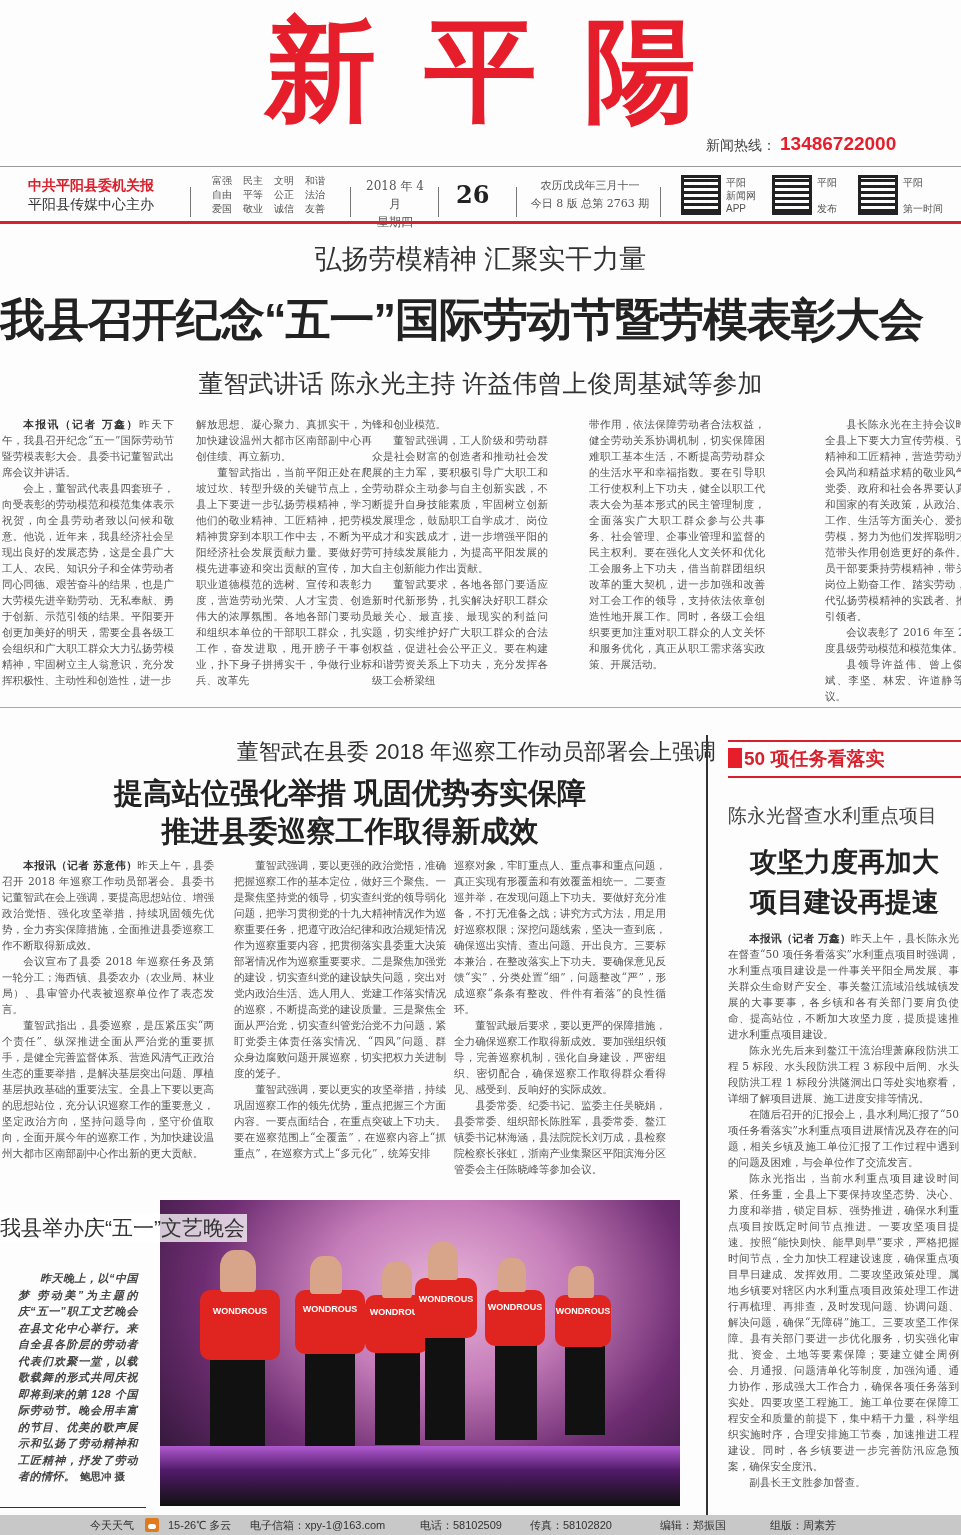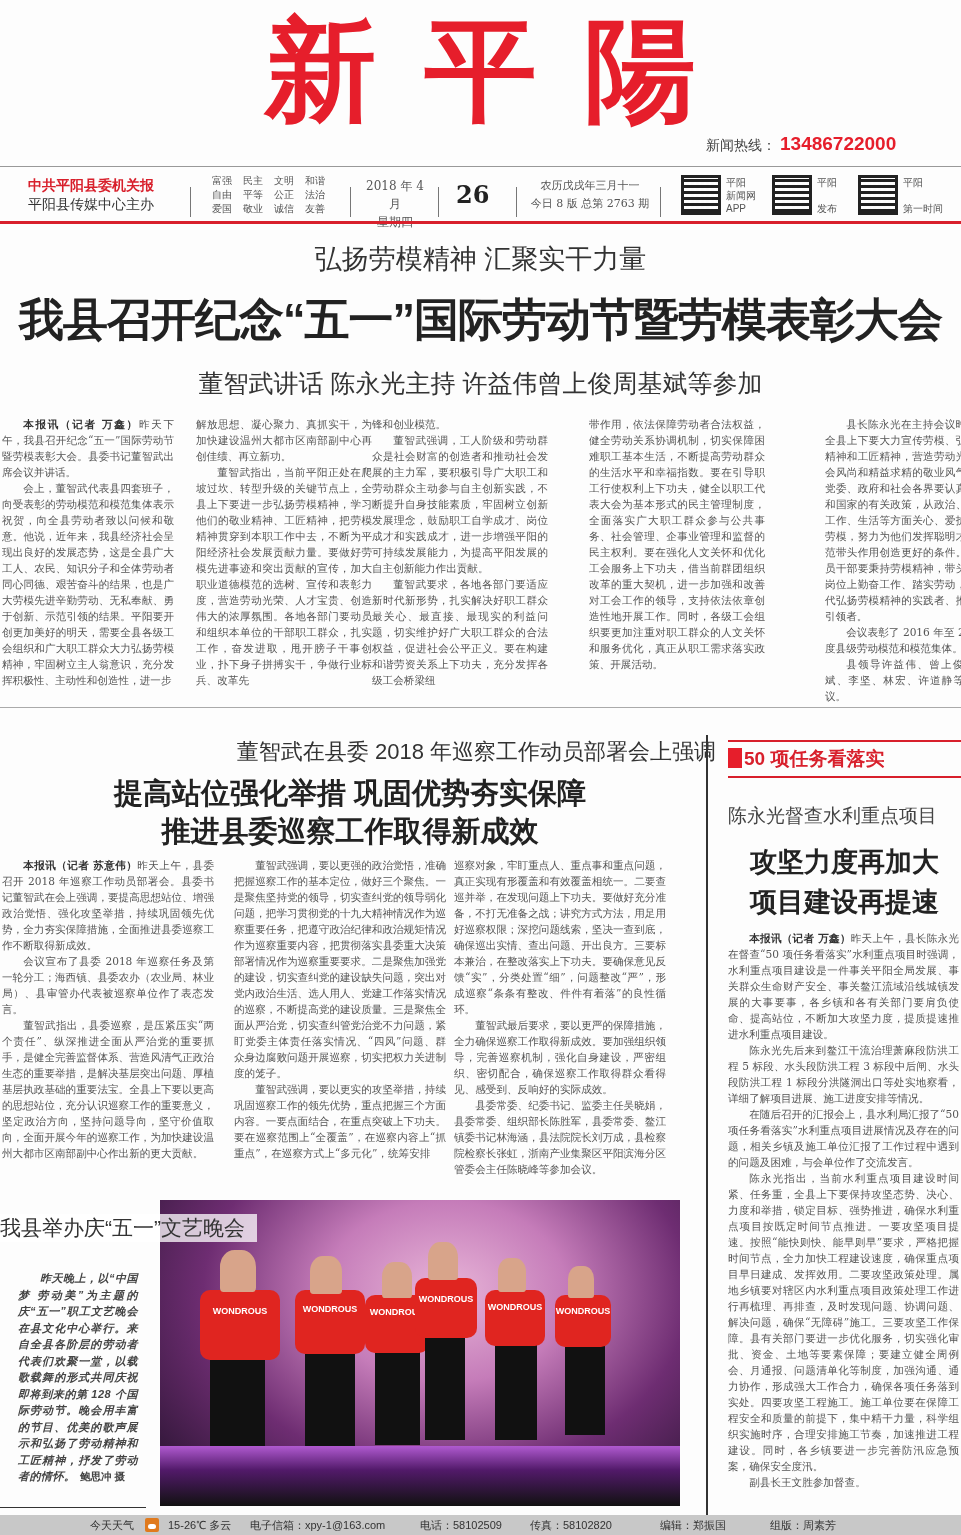--- a/index.html
+++ b/index.html
@@ -19,40 +19,40 @@
   .date { left: 362px; top: 177px; font-size: 12px; color: #555; text-align: center; line-height: 18px; width: 66px; }
   .daynum { left: 456px; top: 180px; font-size: 24px; font-weight: bold; color: #222; }
   .lunar { left: 530px; top: 177px; font-size: 11px; color: #555; text-align: center; line-height: 18px; width: 120px; }
   .qr { width: 40px; height: 40px; top: 175px; background:
       repeating-linear-gradient(0deg, #222 0 3px, transparent 3px 6px),
       repeating-linear-gradient(90deg, #fff 0 2px, transparent 2px 5px);
       border: 3px solid #222; }
   .qr-label { top: 176px; font-size: 10px; color: #555; line-height: 13px; font-family: "Liberation Sans", sans-serif; }
   
   .kicker1 { left: 0; top: 241px; width: 961px; text-align: center; font-family: "Liberation Sans", sans-serif; font-size: 27px; color: #333; }
-  .headline1 { left: 0; top: 290px; width: 961px; text-align: center; font-family: "Liberation Sans", sans-serif; font-weight: bold; font-size: 45px; color: #222; letter-spacing: -1px; }
+  .headline1 { left: 0; top: 290px; width: 961px; text-align: left; font-family: "Liberation Sans", sans-serif; font-weight: bold; font-size: 45px; color: #222; letter-spacing: -1px; }
   .deck1 { left: 0; top: 367px; width: 961px; text-align: center; font-family: "Liberation Sans", sans-serif; font-size: 25px; color: #333; }
   .col { font-size: 10.6px; line-height: 16px; color: #555; text-align: justify; text-indent: 2em; }
   .col p { text-indent: 2em; }
   .col b { color: #333; }
   .hr-mid { left: 0; top: 707px; width: 961px; height: 1px; background: #aaa; }
   .vrule { left: 706px; top: 735px; width: 2px; height: 780px; background: #333; }
   .kicker2 { left: 16px; top: 737px; width: 700px; text-align: right; font-family: "Liberation Sans", sans-serif; font-size: 22px; color: #333; }
   .headline2 { left: 0; top: 774px; width: 700px; text-align: center; font-family: "Liberation Sans", sans-serif; font-weight: bold; font-size: 29px; color: #222; line-height: 38px; }
   .section-tag { left: 728px; top: 740px; width: 233px; height: 38px; border-top: 2px solid #d8202c; border-bottom: 2px solid #d8202c; font-family: "Liberation Sans", sans-serif; font-weight: bold; font-size: 19px; color: #d8202c; line-height: 34px; }
   .section-tag .sq { display: inline-block; width: 14px; height: 20px; background: #e61e2b; vertical-align: -3px; margin-right: 2px; }
   .kicker3 { left: 728px; top: 803px; font-family: "Liberation Sans", sans-serif; font-size: 19px; color: #444; }
   .headline3 { left: 728px; top: 842px; width: 233px; text-align: center; font-family: "Liberation Sans", sans-serif; font-weight: bold; font-size: 27px; color: #222; line-height: 40px; }
   .photo { left: 160px; top: 1200px; width: 520px; height: 306px; background:
       radial-gradient(ellipse at 55% 30%, #e8b5d8 0%, #c57cb9 30%, #6e2d72 60%, #1b0f24 100%); overflow: hidden; }
   .dancer { position: absolute; border-radius: 40% 40% 10% 10%; }
   .shirt { position: absolute; background: #e02520; border-radius: 10px; color: #fff; font-family: "Liberation Sans", sans-serif; font-weight: bold; font-size: 9px; text-align: center; line-height: 14px; }
   .legs { position: absolute; background: #111; }
   .stage { position: absolute; left: 0; bottom: 0; width: 520px; height: 60px; background: linear-gradient(180deg, #b05ad0 0%, #521a6a 40%, #111 100%); }
-  .photo-title { left: 0; top: 1214px; font-family: "Liberation Sans", sans-serif; font-size: 21px; color: #333; background: rgba(255,255,255,0.75); padding-right: 12px; }
+  .photo-title { left: 0; top: 1214px; font-family: "Liberation Sans", sans-serif; font-size: 21px; color: #333; background: rgba(255,255,255,0.75); padding-right: 2px; }
   .caption { left: 18px; top: 1270px; width: 120px; font-family: "Liberation Sans", sans-serif; font-weight: bold; font-size: 11px; line-height: 16.5px; color: #444; text-align: justify; text-indent: 2em; letter-spacing: 0.5px; font-style: italic; }
   .credit { left: 80px; top: 1470px; font-family: "Liberation Sans", sans-serif; font-weight: bold; font-size: 10.5px; color: #444; }
   .hr-photo { left: 0; top: 1507px; width: 146px; height: 1px; background: #333; }
   .footer { left: 0; top: 1515px; width: 961px; height: 20px; background: #c8c8c8; font-family: "Liberation Sans", sans-serif; font-size: 11px; color: #333; line-height: 20px; }
   .footer span { position: absolute; top: 0; }
   .weather-icon { display: inline-block; width: 14px; height: 14px; background: #e07a1e; vertical-align: -3px; border-radius: 2px; position: relative; }
   .weather-icon::after { content: ""; position: absolute; left: 3px; top: 6px; width: 8px; height: 5px; background: #fff; border-radius: 3px; }
 </style>
 </head>
 <body>

